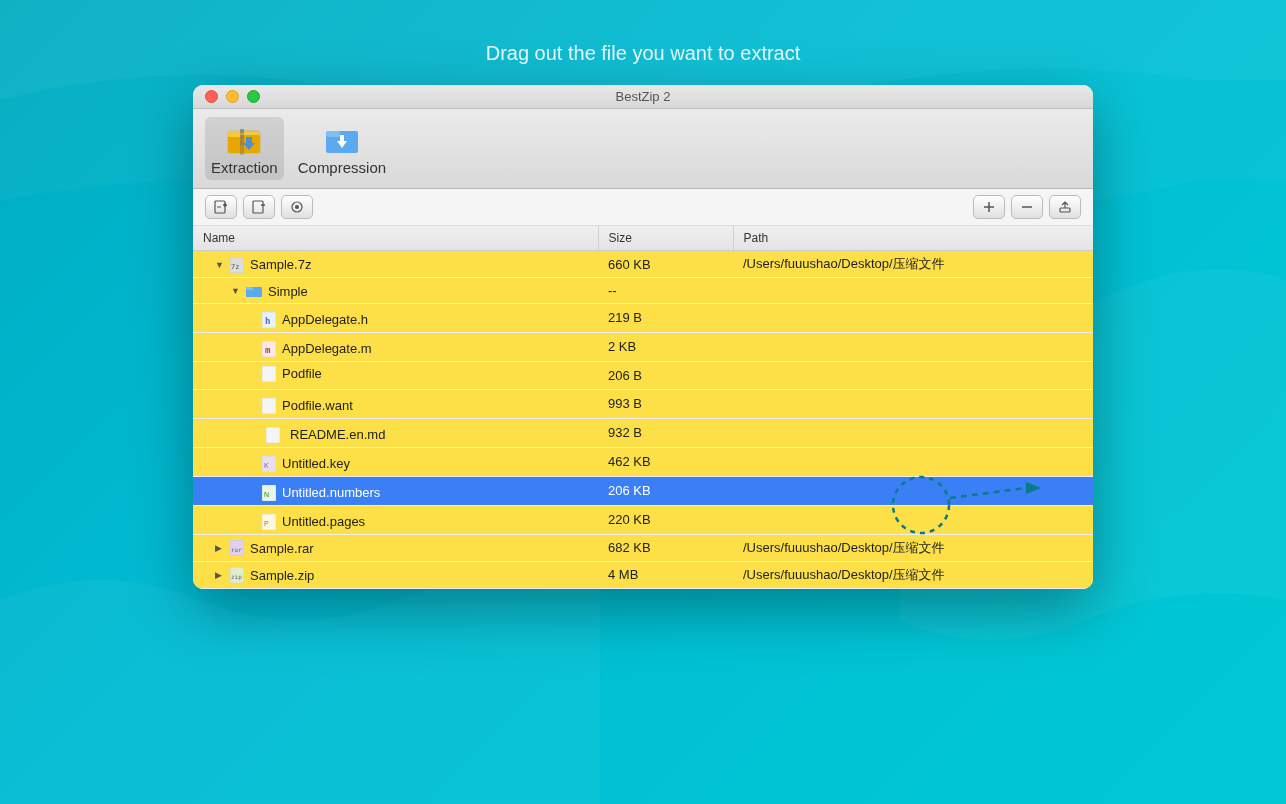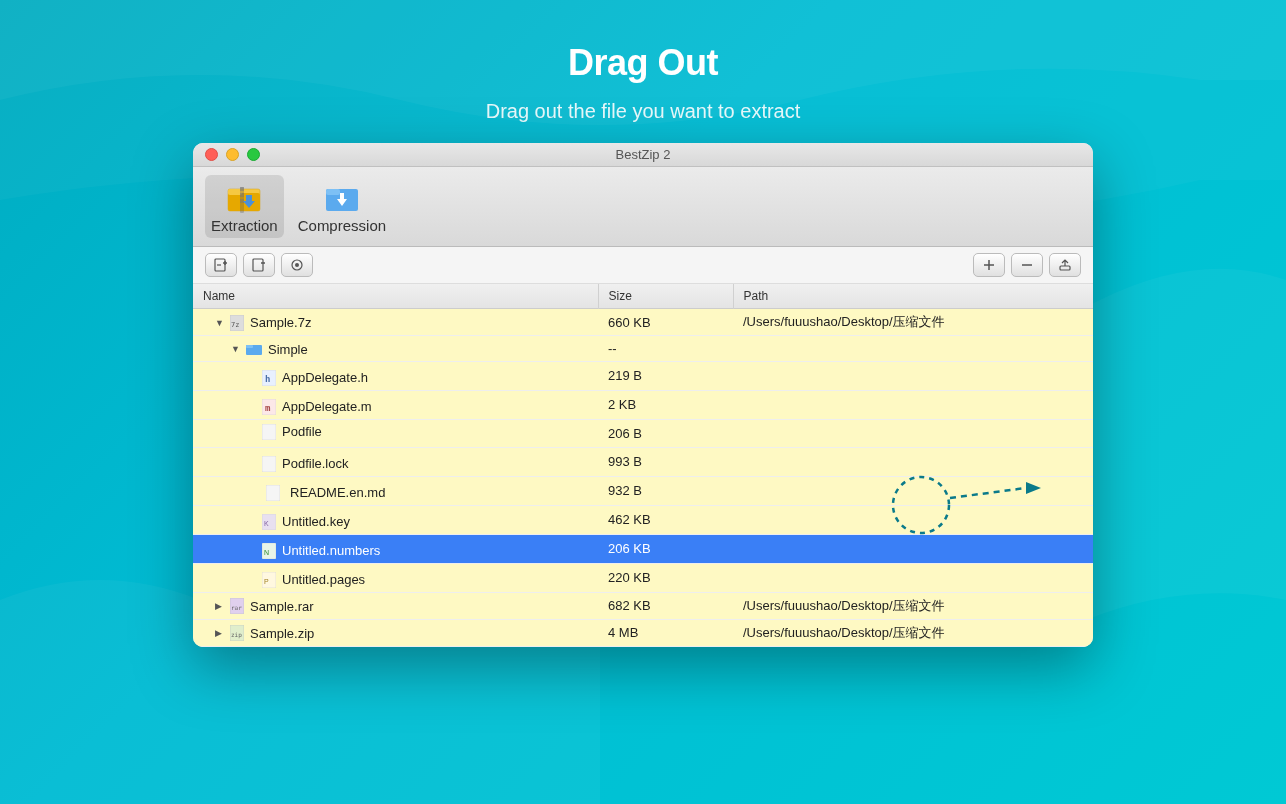--- a/index.html
+++ b/index.html
@@ -201,21 +201,21 @@
     .drag-decoration {
       position: absolute;
       right: 220px;
       top: 460px;
       z-index: 2;
       pointer-events: none;
     }
 
     
     .window-body {
-      background: #fef9c3;
+      background: #fde047;
       max-height: 380px;
       overflow: hidden;
     }
 
     
     .waves-svg {
       position: absolute;
       bottom: 0;
       left: 0;
       width: 100%;
@@ -229,21 +229,20 @@
 <div class="bg-overlay"></div>
 
 <svg class="waves-svg" viewBox="0 0 1286 804" preserveAspectRatio="none">
   <path d="M0,100 Q200,50 400,100 Q600,150 800,100 Q1000,50 1200,80 L1286,80 L1286,0 L0,0 Z" fill="rgba(255,255,255,0.04)"></path>
   <path d="M0,200 Q300,150 600,200 Q900,250 1200,180 L1286,180 L1286,0 L0,0 Z" fill="rgba(255,255,255,0.03)"></path>
   <path d="M900,300 Q1000,350 1100,300 Q1200,250 1286,280 L1286,600 Q1186,580 1086,620 Q986,660 900,620 Z" fill="rgba(255,255,255,0.04)"></path>
   <path d="M0,600 Q100,560 200,600 Q300,640 400,600 Q500,560 600,580 L600,804 L0,804 Z" fill="rgba(255,255,255,0.04)"></path>
 </svg>
 
 <div class="page-content">
-  <h1 class="main-title">Drag Out</h1>
   <p class="subtitle">Drag out the file you want to extract</p>
 
   <div class="mac-window">
 
     <div class="title-bar">
       <div class="traffic-lights">
         <div class="traffic-light close"></div>
         <div class="traffic-light minimize"></div>
         <div class="traffic-light maximize"></div>
       </div>
@@ -397,21 +396,21 @@
                 </span></td>
               <td>206 B</td>
               <td></td>
             </tr>
             <tr>
               <td><span style="padding-left:44px; display:inline-flex; align-items:center; gap:3px;">
                   <span style="width:12px; display:inline-block;"></span>
                   <svg width="14" height="16" viewBox="0 0 14 16" style="vertical-align:middle;margin-right:3px;">
                     <rect x="0" y="0" width="14" height="16" rx="1" fill="#f5f5f5" stroke="#ccc" stroke-width="0.5"></rect>
                   </svg>
-                  <span style="color:#222">Podfile.lock</span>
+                  <span style="color:#222">Podfile.want</span>
                 </span></td>
               <td>993 B</td>
               <td></td>
             </tr>
             <tr>
               <td><span style="padding-left:44px; display:inline-flex; align-items:center; gap:7px;">
                   <span style="width:12px; display:inline-block;"></span>
                   <svg width="14" height="16" viewBox="0 0 14 16" style="vertical-align:middle;margin-right:3px;">
                     <rect x="0" y="0" width="14" height="16" rx="1" fill="#f5f5f5" stroke="#ccc" stroke-width="0.5"></rect>
                   </svg>

